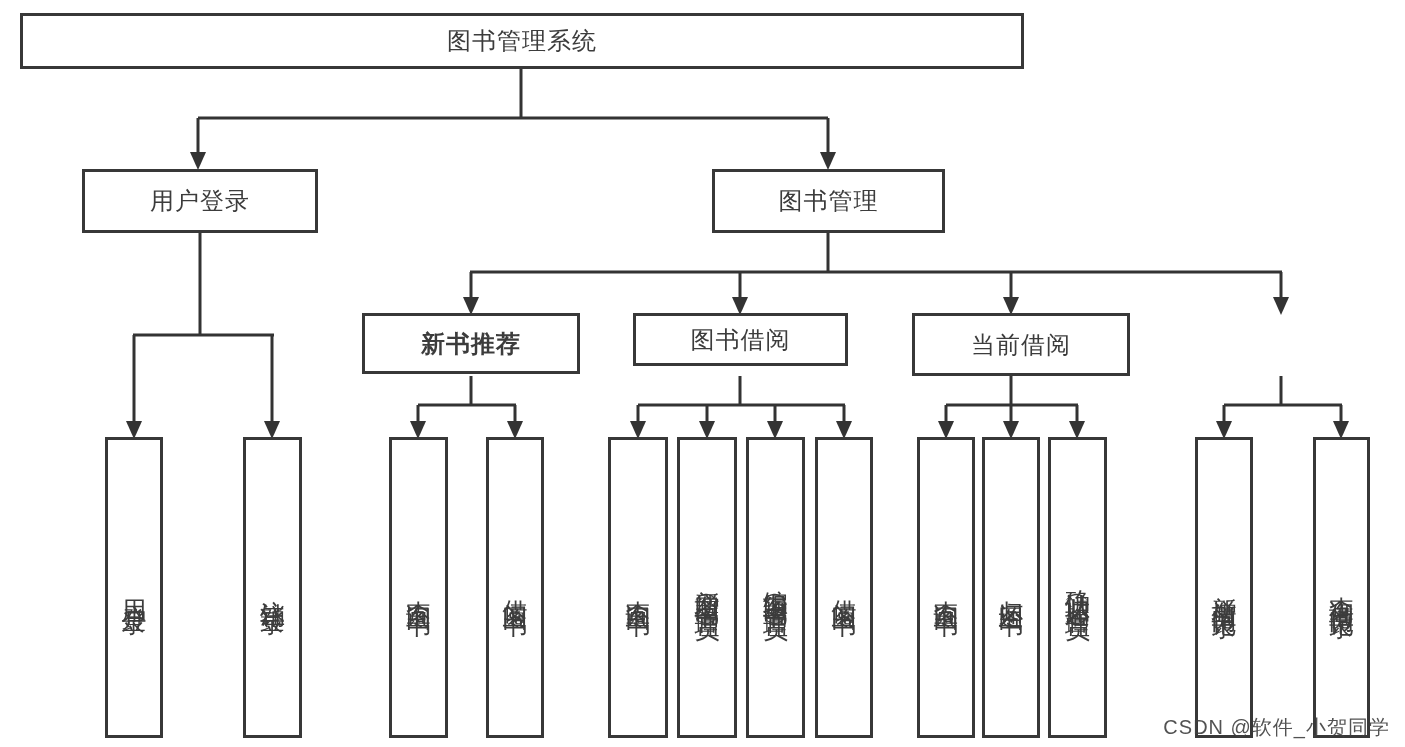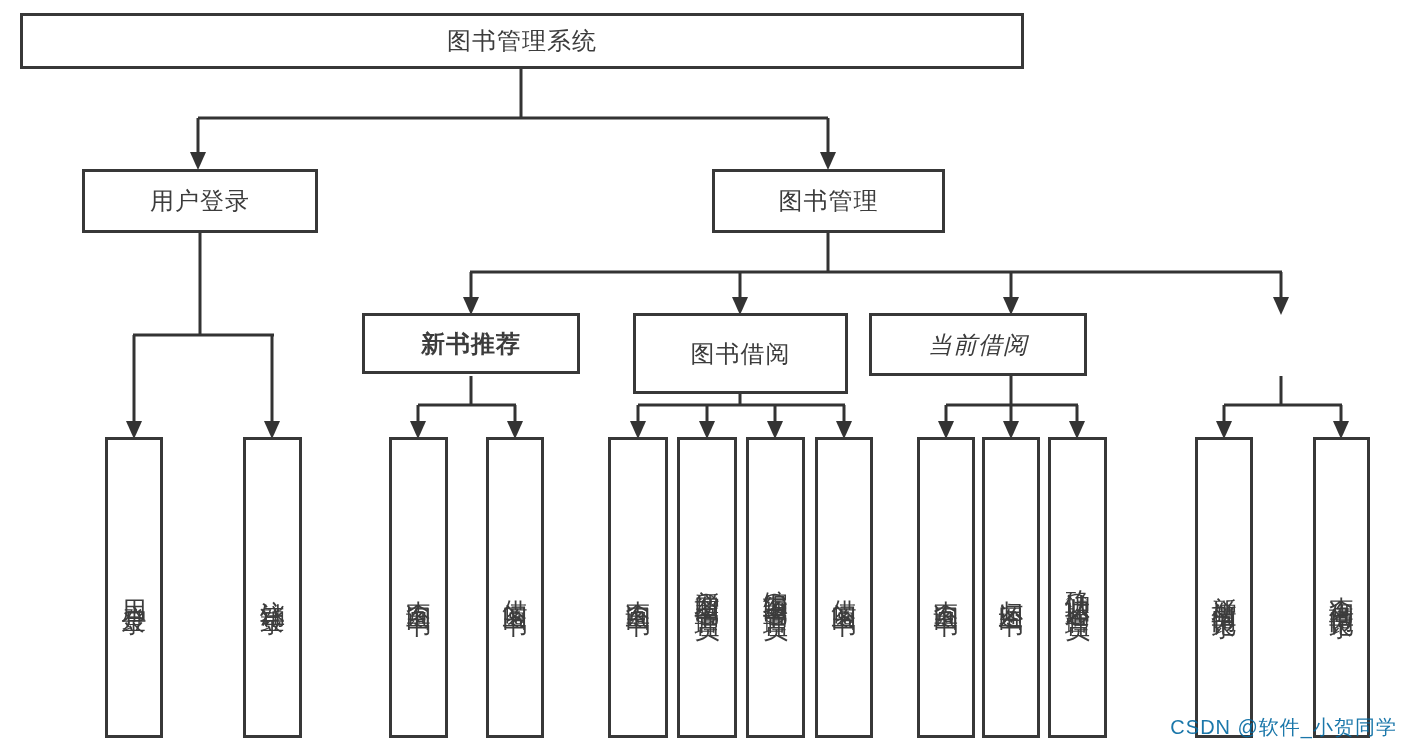--- a/index.html
+++ b/index.html
@@ -24,23 +24,23 @@
   .leaf span{
     writing-mode:vertical-rl;
     text-orientation:mixed;
     font-size:25px;
     letter-spacing:4px;
     line-height:1;
     white-space:nowrap;
   }
   .watermark{
     position:absolute;
-    right:8px;bottom:6px;
+    right:15px;bottom:6px;
     font-size:20px;
-    color:#0369a1;
+    color:#404040;
     letter-spacing:1px;
     z-index:3;
     opacity:0.9;
   }
 </style>
 </head>
 <body>
 
 <div class="canvas">
 
@@ -98,22 +98,22 @@
       <line x1="1341" y1="405" x2="1341" y2="425" stroke="#333333" stroke-width="3"></line>
       <polygon points="1333,421 1349,421 1341,439" fill="#333333"></polygon>
     </svg>
 
   <div class="box hlabel" style="left:20px;top:13px;width:1004px;height:56px;">图书管理系统</div>
 
   <div class="box hlabel" style="left:82px;top:169px;width:236px;height:64px;">用户登录</div>
   <div class="box hlabel" style="left:712px;top:169px;width:233px;height:64px;text-align:center;">图书管理</div>
 
   <div class="box hlabel" style="left:362px;top:313px;width:218px;height:61px;font-weight:bold;">新书推荐</div>
-  <div class="box hlabel" style="left:633px;top:313px;width:215px;height:81px;">图书借阅</div>
-  <div class="box hlabel" style="left:869px;top:313px;width:218px;height:63px;font-style:italic;">当前借阅</div>
+  <div class="box hlabel" style="left:633px;top:313px;width:215px;height:53px;">图书借阅</div>
+  <div class="box hlabel" style="left:912px;top:313px;width:218px;height:63px;">当前借阅</div>
 
   <div class="box leaf" style="left:105px;top:437px;width:58px;height:301px;">
     <span>用户登录</span>
   </div>
   <div class="box leaf" style="left:243px;top:437px;width:59px;height:301px;">
     <span>注销登录</span>
   </div>
 
   <div class="box leaf" style="left:389px;top:437px;width:59px;height:301px;">
     <span>查询图书</span>

